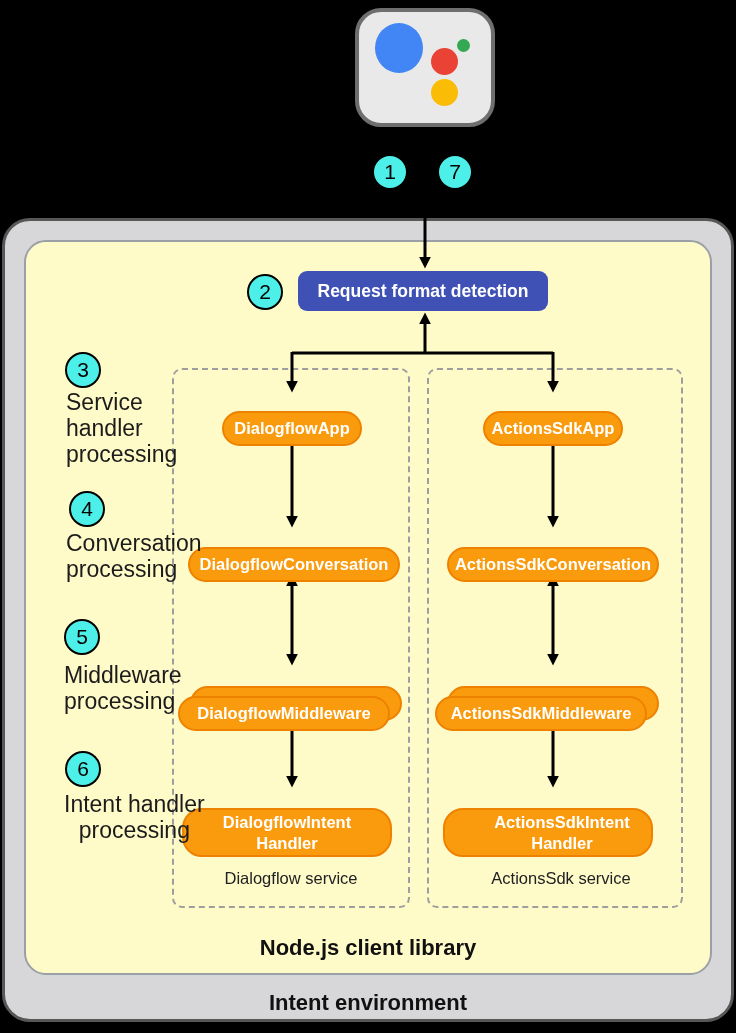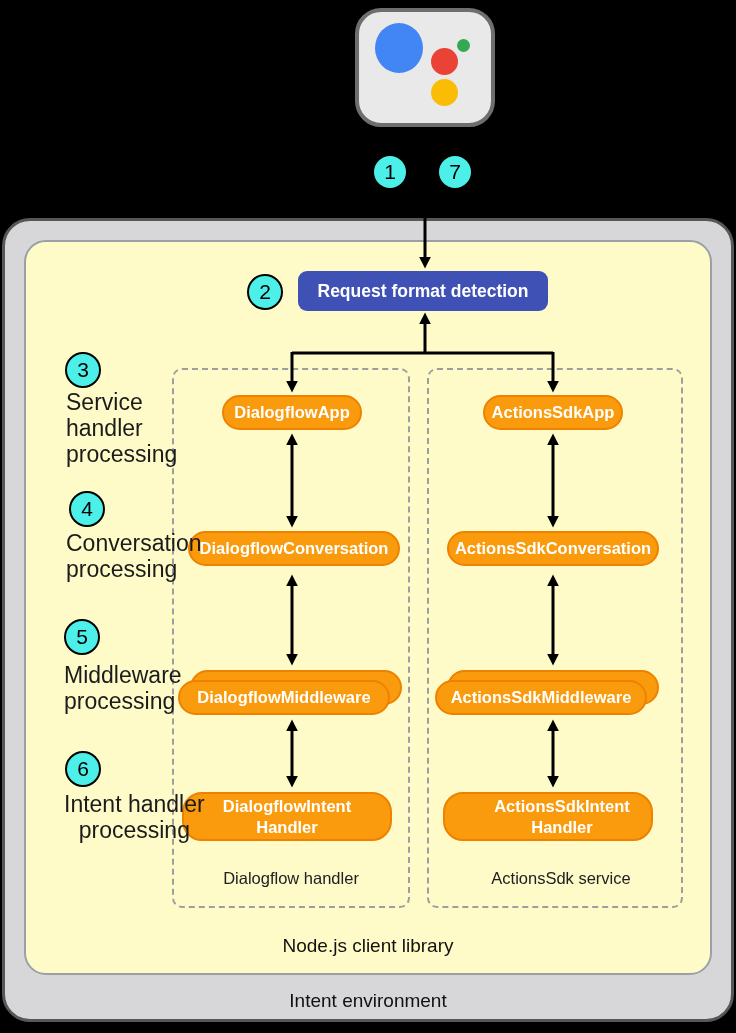--- a/index.html
+++ b/index.html
@@ -35,25 +35,25 @@
     border-radius:9px;display:flex;align-items:center;justify-content:center;color:#fff;
     font-weight:bold;font-size:17.5px;z-index:5;}
 
   
   .stage-label{font-size:23px;color:#1b1b1b;line-height:26px;white-space:pre-line;z-index:7;}
 
   
   .pill{background:var(--orange,#fa9b0e);border:2.5px solid var(--orange-border,#ee8100);
     border-radius:20px;display:flex;align-items:center;justify-content:center;color:#fff;
     font-weight:bold;font-size:16.5px;line-height:21px;text-align:center;z-index:6;
-    white-space:pre-line;}
+    white-space:pre-line;margin-top:16px;}
   .pill.back{z-index:5;}
 
   .service-caption{font-size:16.5px;color:#202124;text-align:center;z-index:4;}
-  .container-caption{font-weight:normal;font-size:19px;color:#111;text-align:center;z-index:4;}
+  .container-caption{font-weight:bold;font-size:22px;color:#111;text-align:center;z-index:4;}
 
   svg.arrows{position:absolute;left:0;top:0;z-index:4;pointer-events:none;}
   svg.arrows path{stroke:#000;stroke-width:3;fill:none;}
 </style>
 </head>
 <body>
 
 <div class="abs logo-card">
   <span class="logo-dot dot-blue"></span>
   <span class="logo-dot dot-red"></span>
@@ -115,16 +115,16 @@
 <div class="abs pill" style="left:182px;top:792px;width:210px;height:49px;">DialogflowIntent
 Handler</div>
 
 <div class="abs pill" style="left:483px;top:395px;width:140px;height:35px;">ActionsSdkApp</div>
 <div class="abs pill" style="left:447px;top:531px;width:212px;height:35px;">ActionsSdkConversation</div>
 <div class="abs pill back" style="left:447px;top:670px;width:212px;height:35px;"></div>
 <div class="abs pill" style="left:435px;top:680px;width:212px;height:35px;">ActionsSdkMiddleware</div>
 <div class="abs pill" style="left:443px;top:792px;width:210px;height:49px;padding-left:28px;">ActionsSdkIntent
 Handler</div>
 
-<div class="abs service-caption" style="left:172px;top:869px;width:238px;">Dialogflow handler</div>
+<div class="abs service-caption" style="left:172px;top:869px;width:238px;">Dialogflow service</div>
 <div class="abs service-caption" style="left:433px;top:869px;width:256px;">ActionsSdk service</div>
 <div class="abs container-caption" style="left:24px;top:935px;width:688px;">Node.js client library</div>
 <div class="abs container-caption" style="left:2px;top:990px;width:732px;">Intent environment</div>
 
 </body></html>

